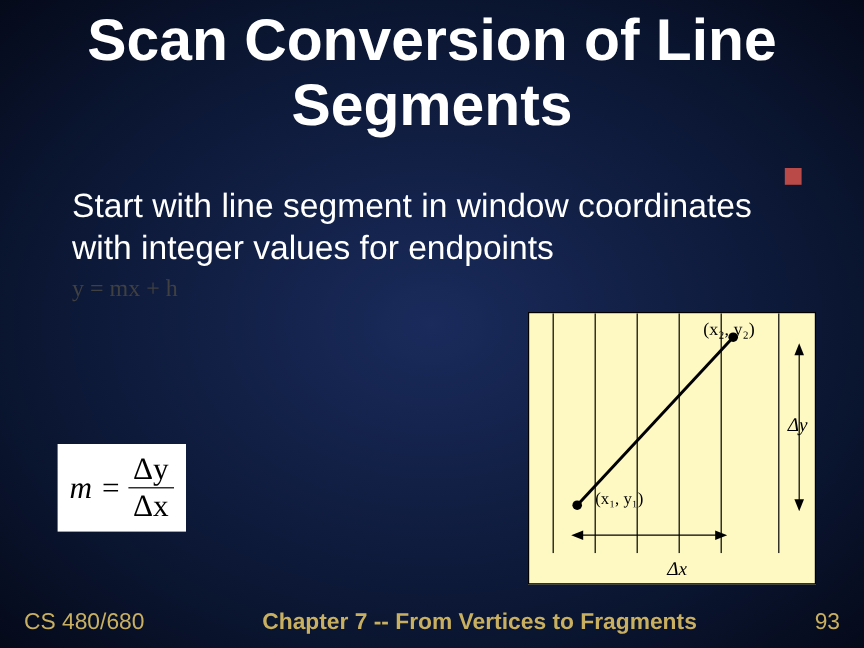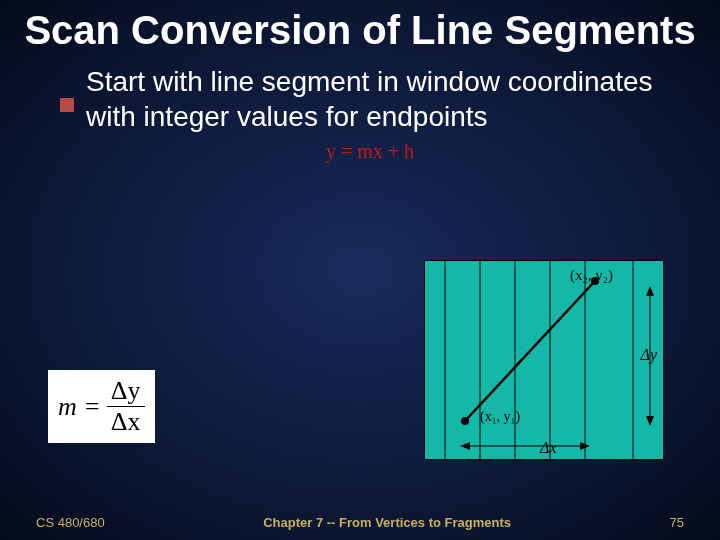--- a/index.html
+++ b/index.html
@@ -7,54 +7,54 @@
     width: 720px;
     height: 540px;
     background: radial-gradient(ellipse at center, #1a2b5c 0%, #0a1530 70%, #050a1a 100%);
     font-family: Arial, sans-serif;
     color: #fff;
     position: relative;
     overflow: hidden;
   }
   .title {
     text-align: center;
-    font-size: 40px;
+    font-size: 49px;
     font-weight: bold;
     padding: 8px 20px 12px 20px;
     line-height: 1.1;
   }
   .content {
     padding: 0 40px 0 60px;
   }
   .bullet-item {
     display: flex;
-    align-items: center;
+    align-items: flex-end;
     margin-bottom: 2px;
+    flex-direction: column;
   }
   .bullet-sq {
     width: 14px;
     height: 14px;
     background: #b94a48;
     flex-shrink: 0;
     margin-top: 12px;
     margin-right: 12px;
   }
   .bullet-text {
     font-size: 28px;
     line-height: 1.25;
     color: #fff;
   }
   .code {
     font-family: "Courier New", monospace;
   }
   .equation-line {
-    text-align: center;
     font-family: "Times New Roman", serif;
     font-size: 20px;
-    color: #b91c1c;
+    color: #404040;
     margin-top: 6px;
   }
   .slope-formula {
     position: absolute;
     left: 48px;
     top: 370px;
     background: #fff;
     color: #000;
     padding: 6px 10px;
     font-family: "Times New Roman", serif;
@@ -67,37 +67,37 @@
     display: inline-flex;
     flex-direction: column;
     align-items: center;
     margin-left: 6px;
     font-style: normal;
   }
   .frac .num { border-bottom: 1.5px solid #000; padding: 0 4px; }
   .frac .den { padding: 0 4px; }
   .diagram {
     position: absolute;
-    right: 56px;
+    right: 40px;
     top: 260px;
     width: 240px;
-    height: 200px;
-    background: #14b8a6;
+    height: 227px;
+    background: #fef9c3;
     border: 1px solid #000;
   }
   .footer {
     position: absolute;
     bottom: 10px;
     left: 0;
     width: 100%;
     display: flex;
     justify-content: space-between;
     align-items: center;
-    padding: 0 36px;
-    font-size: 13px;
+    padding: 0 20px;
+    font-size: 19px;
     color: #c9b060;
   }
   .footer .center {
     text-align: center;
     flex: 1;
     font-weight: bold;
   }
 </style>
 </head>
 <body>
@@ -145,14 +145,14 @@
   </svg>
   <div style="position:absolute;top:6px;right:50px;font-family:serif;font-size:15px;color:#000">(x₂, y₂)</div>
   <div style="position:absolute;top:148px;left:55px;font-family:serif;font-size:14px;color:#000">(x₁, y₁)</div>
   <div style="position:absolute;top:85px;right:6px;font-family:serif;font-size:16px;font-style:italic;color:#000">Δy</div>
   <div style="position:absolute;bottom:2px;left:115px;font-family:serif;font-size:16px;font-style:italic;color:#000">Δx</div>
 </div>
 
 <div class="footer">
   <div>CS 480/680</div>
   <div class="center">Chapter 7 -- From Vertices to Fragments</div>
-  <div>75</div>
+  <div>93</div>
 </div>
 
 </body></html>

